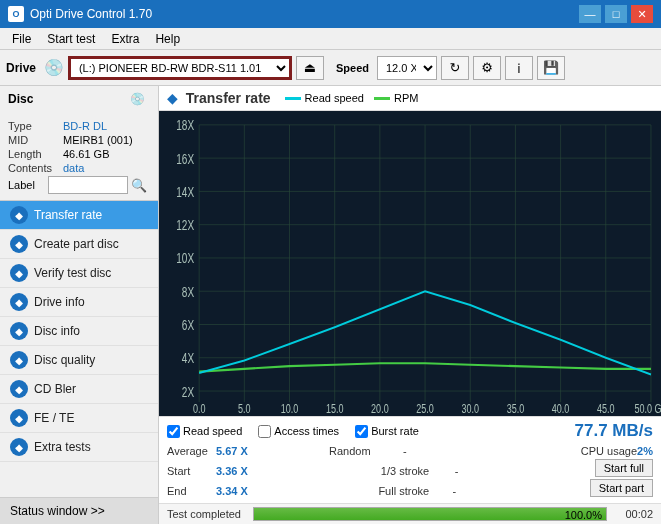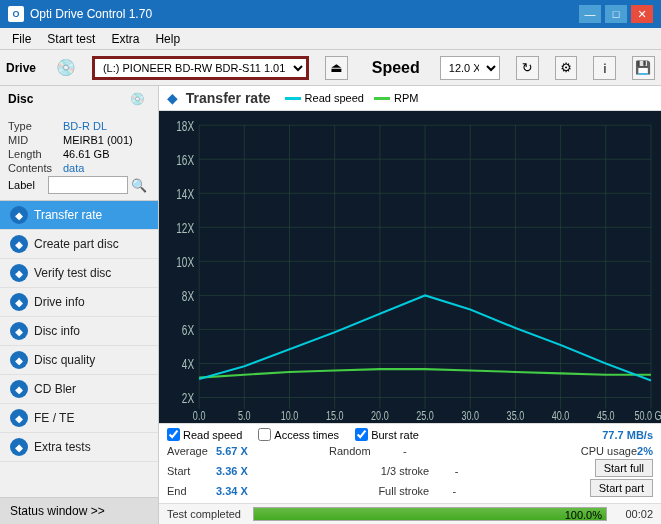--- a/index.html
+++ b/index.html
@@ -36,42 +36,42 @@
     }
     .menu-item { padding: 2px 8px; cursor: pointer; }
 
     
     .toolbar {
       background: #f0f0f0;
       height: 36px;
       display: flex;
       align-items: center;
       padding: 0 6px;
-      gap: 16px;
+      gap: 4px;
       border-bottom: 1px solid #ccc;
     }
     .toolbar-label { font-size: 12px; font-weight: bold; margin-right: 4px; }
     .drive-select {
       height: 24px;
       border: 3px solid #7f1d1d;
       background: white;
       font-size: 11px;
       padding: 0 4px;
       width: 224px;
     }
     .toolbar-btn {
       height: 24px;
       width: 28px;
       border: 1px solid #aaa;
       background: #f5f5f5;
       cursor: pointer;
       display: flex; align-items: center; justify-content: center;
       font-size: 13px;
     }
-    .speed-label { font-size: 16px; font-weight: bold; margin-left: 8px; margin-right: 4px; }
+    .speed-label { font-size: 11px; font-weight: bold; margin-left: 8px; margin-right: 4px; }
     .speed-select { height: 24px; border: 1px solid #aaa; background: white; font-size: 11px; padding: 0 4px; width: 60px; }
 
     
     .main-area {
       display: flex;
       height: calc(524px - 28px - 22px - 36px);
     }
 
     
     .left-panel {
@@ -162,21 +162,21 @@
     
     .chart-controls {
       padding: 4px 8px;
       border-top: 1px solid #ddd;
       background: #fff;
     }
     .checkboxes-row {
       display: flex; align-items: center; gap: 16px; margin-bottom: 4px;
     }
     .checkbox-item { display: flex; align-items: center; gap: 3px; font-size: 11px; }
-    .burst-rate { margin-left: auto; font-size: 11px; }
+    .burst-rate { margin-left: auto; font-size: 17px; }
     .burst-val { color: #1a6fbd; font-weight: bold; }
 
     .stats-row {
       display: flex; font-size: 11px; margin-bottom: 2px;
     }
     .stat-group { display: flex; align-items: flex-end; flex: 1; gap: 4px; }
     .stat-label { width: 45px; color: #333; }
     .stat-val { color: #1a6fbd; font-weight: bold; width: 40px; }
     .stat-label2 { width: 70px; color: #333; }
     .stat-val2 { color: #333; width: 20px; }

